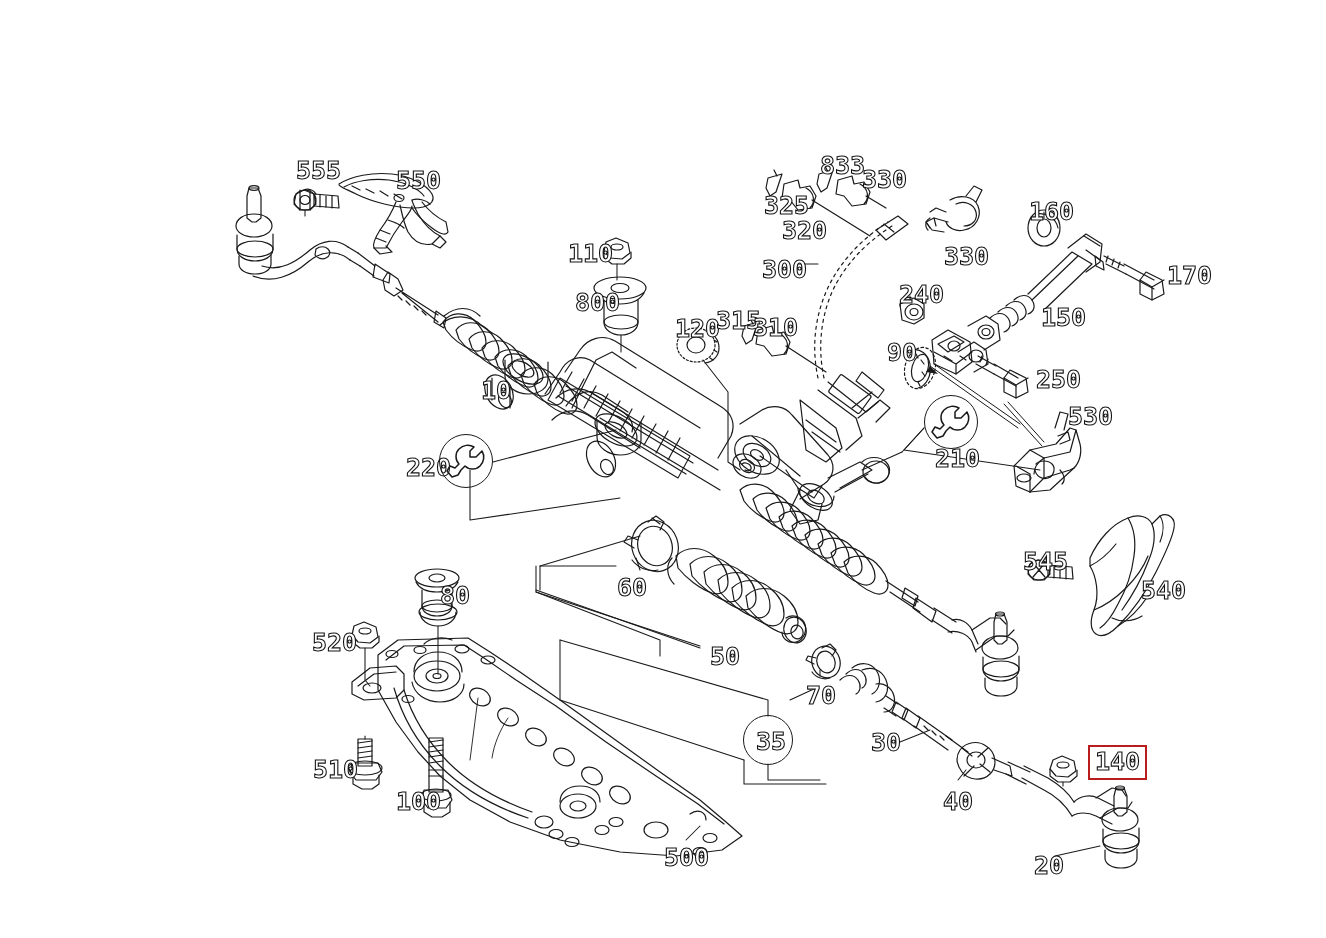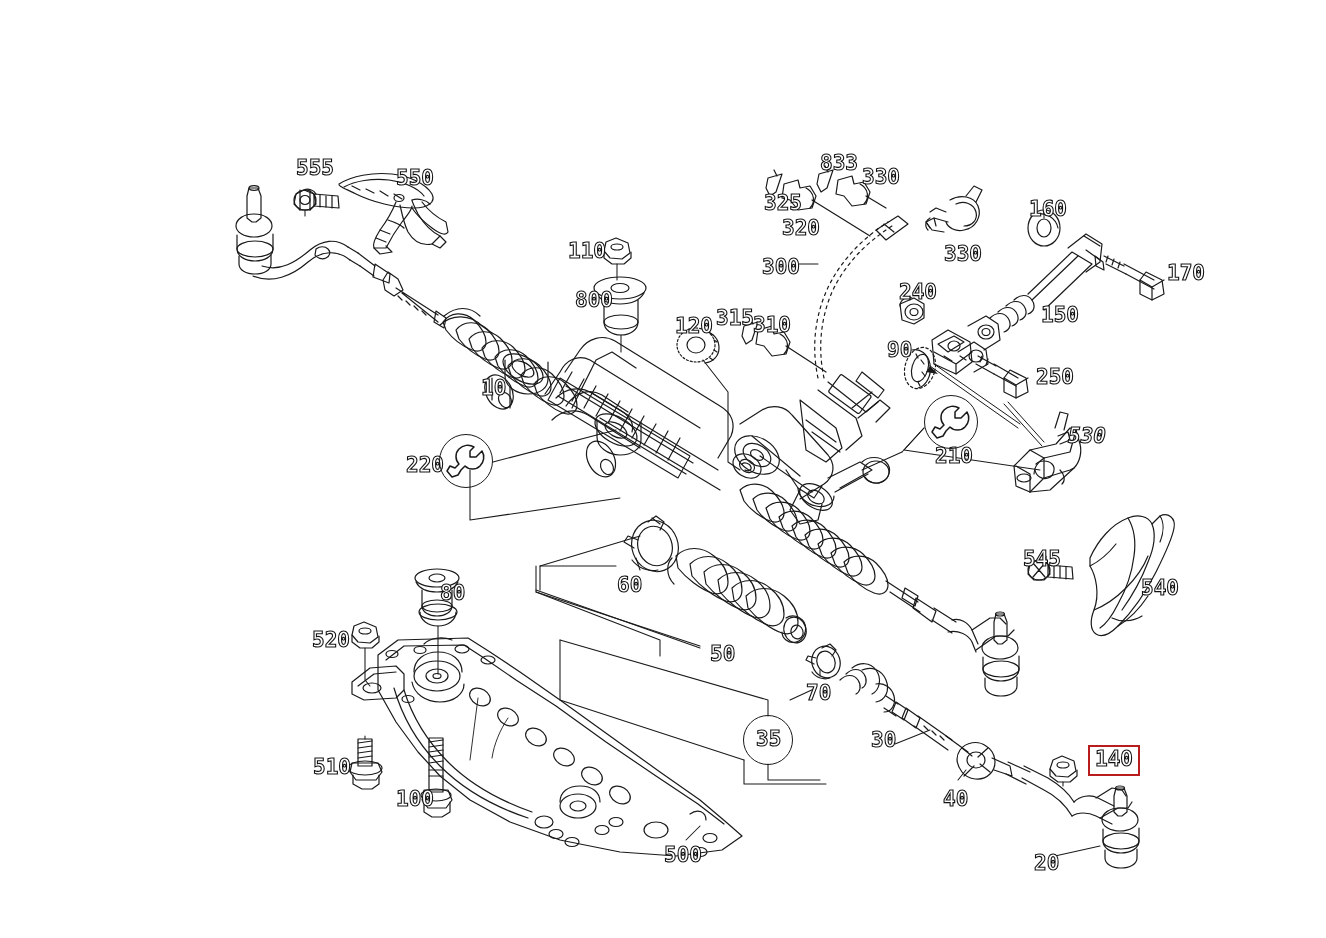--- a/index.html
+++ b/index.html
@@ -22,21 +22,21 @@
     position: absolute;
     left: 0;
     top: 0;
     width: 1326px;
     height: 938px;
   }
   
   .label {
     position: absolute;
     font-family: "DejaVu Sans Mono", monospace;
-    font-size: 21px;
+    font-size: 25px;
     font-weight: 700;
     letter-spacing: 0px;
     line-height: 1;
     color: #ffffff;
     -webkit-text-stroke: 1.1px #111111;
     text-stroke: 1.1px #111111;
     white-space: nowrap;
     user-select: none;
   }
   .label.highlighted {
@@ -625,21 +625,21 @@
   <div class="label" style="left:762px;top:257px;">300</div>
   <div class="label" style="left:944px;top:244px;">330</div>
   <div class="label" style="left:1029px;top:199px;">160</div>
   <div class="label" style="left:1167px;top:263px;">170</div>
   <div class="label" style="left:1041px;top:305px;">150</div>
   <div class="label" style="left:1036px;top:367px;">250</div>
   <div class="label" style="left:899px;top:282px;">240</div>
   <div class="label" style="left:887px;top:340px;">90</div>
   <div class="label" style="left:935px;top:446px;">210</div>
   <div class="label" style="left:406px;top:455px;">220</div>
-  <div class="label" style="left:1068px;top:426px;font-style:italic;">530</div>
+  <div class="label" style="left:1068px;top:404px;">530</div>
   <div class="label" style="left:1023px;top:549px;">545</div>
   <div class="label" style="left:1141px;top:578px;">540</div>
   <div class="label" style="left:396px;top:583px;margin-left:44px;">80</div>
   <div class="label" style="left:312px;top:630px;">520</div>
   <div class="label" style="left:313px;top:757px;">510</div>
   <div class="label" style="left:396px;top:789px;">100</div>
   <div class="label" style="left:664px;top:845px;">500</div>
   <div class="label" style="left:617px;top:575px;">60</div>
   <div class="label" style="left:710px;top:644px;">50</div>
   <div class="label" style="left:806px;top:683px;">70</div>

